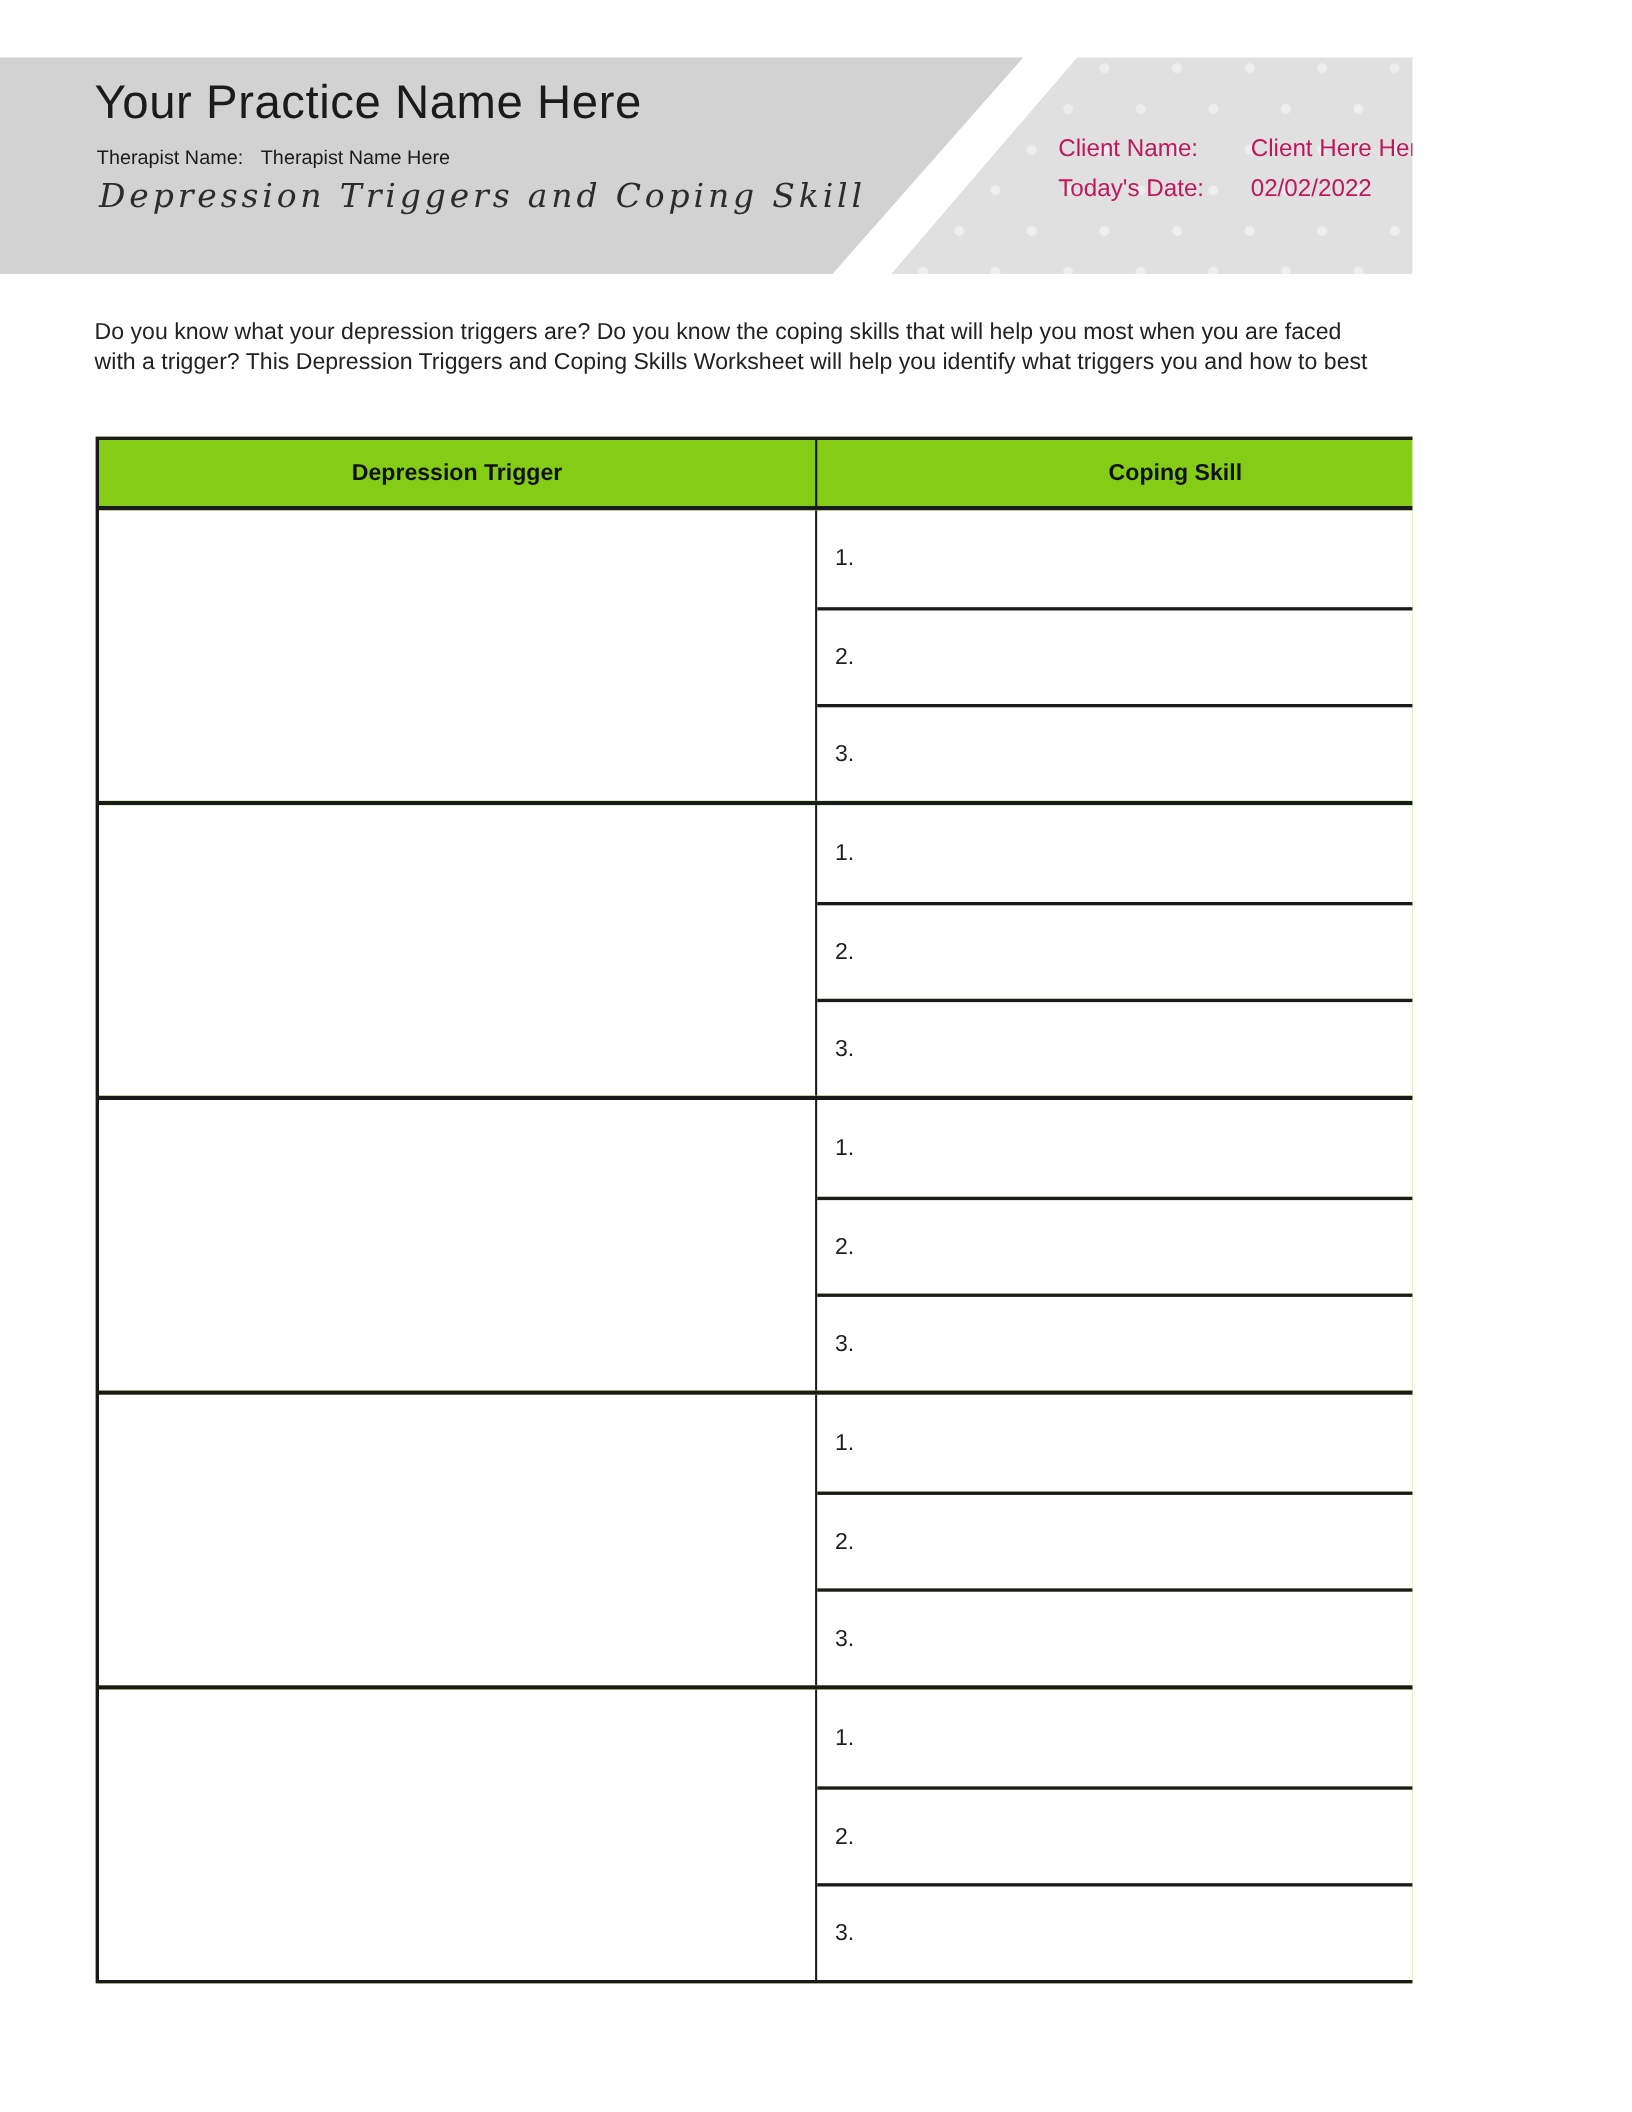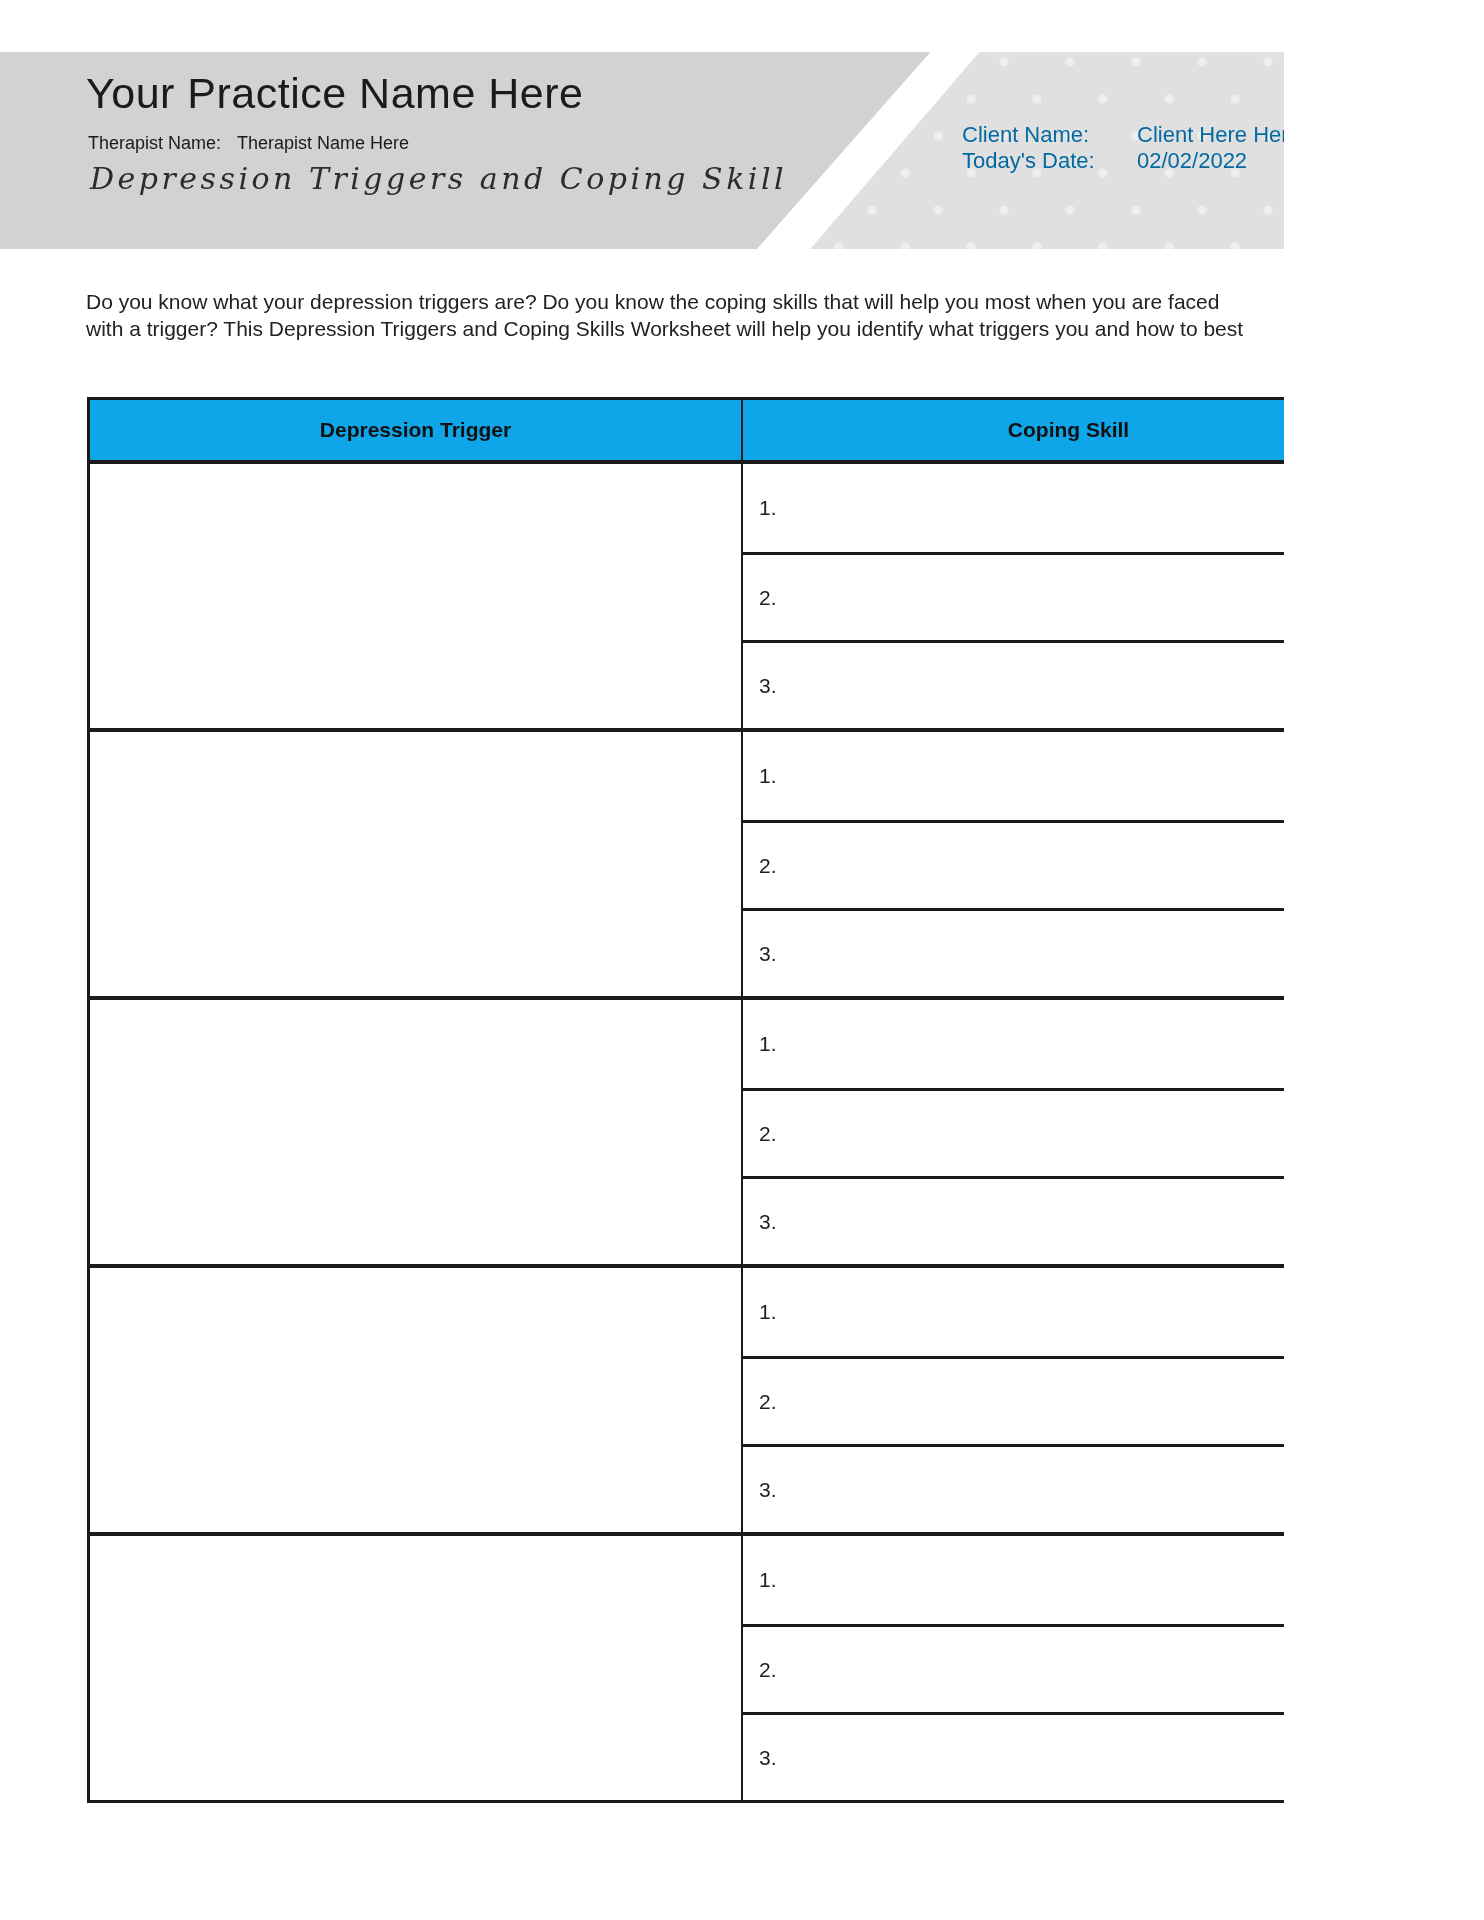--- a/index.html
+++ b/index.html
@@ -50,40 +50,41 @@
     font-family: "DejaVu Serif", serif;
     font-style: italic;
     font-size: 30px; line-height: 38px;
     letter-spacing: 3.5px;
     color: #2c2c2c;
   }
   .client-info {
     position: absolute; left: 962px; top: 70px;
     display: grid;
     grid-template-columns: 175px auto;
-    font-size: 22px; line-height: 26px; color: #0369a1;
+    row-gap: 10px;
+    font-size: 22px; line-height: 26px; color: #be185d;
   }
 
   
   .intro {
     position: absolute; left: 86px; top: 272px;
     width: 1326px;
     font-size: 21px; line-height: 27px;
     color: #222222;
     white-space: nowrap;
     margin-top: 16px;
   }
   .intro-line:nth-child(3) { letter-spacing: -0.4px; }
 
   
   .trigger-table {
     position: absolute; left: 87px; top: 397px;
     width: 1310px;
     border: 3px solid #1a1a1a;
-    background: #0ea5e9;
+    background: #84cc16;
   }
   .thead {
     display: flex;
     border-bottom: 4px solid #1a1a1a;
   }
   .th {
     height: 60px; line-height: 60px;
     font-weight: bold; font-size: 21px;
     text-align: center; color: #111111;
   }

